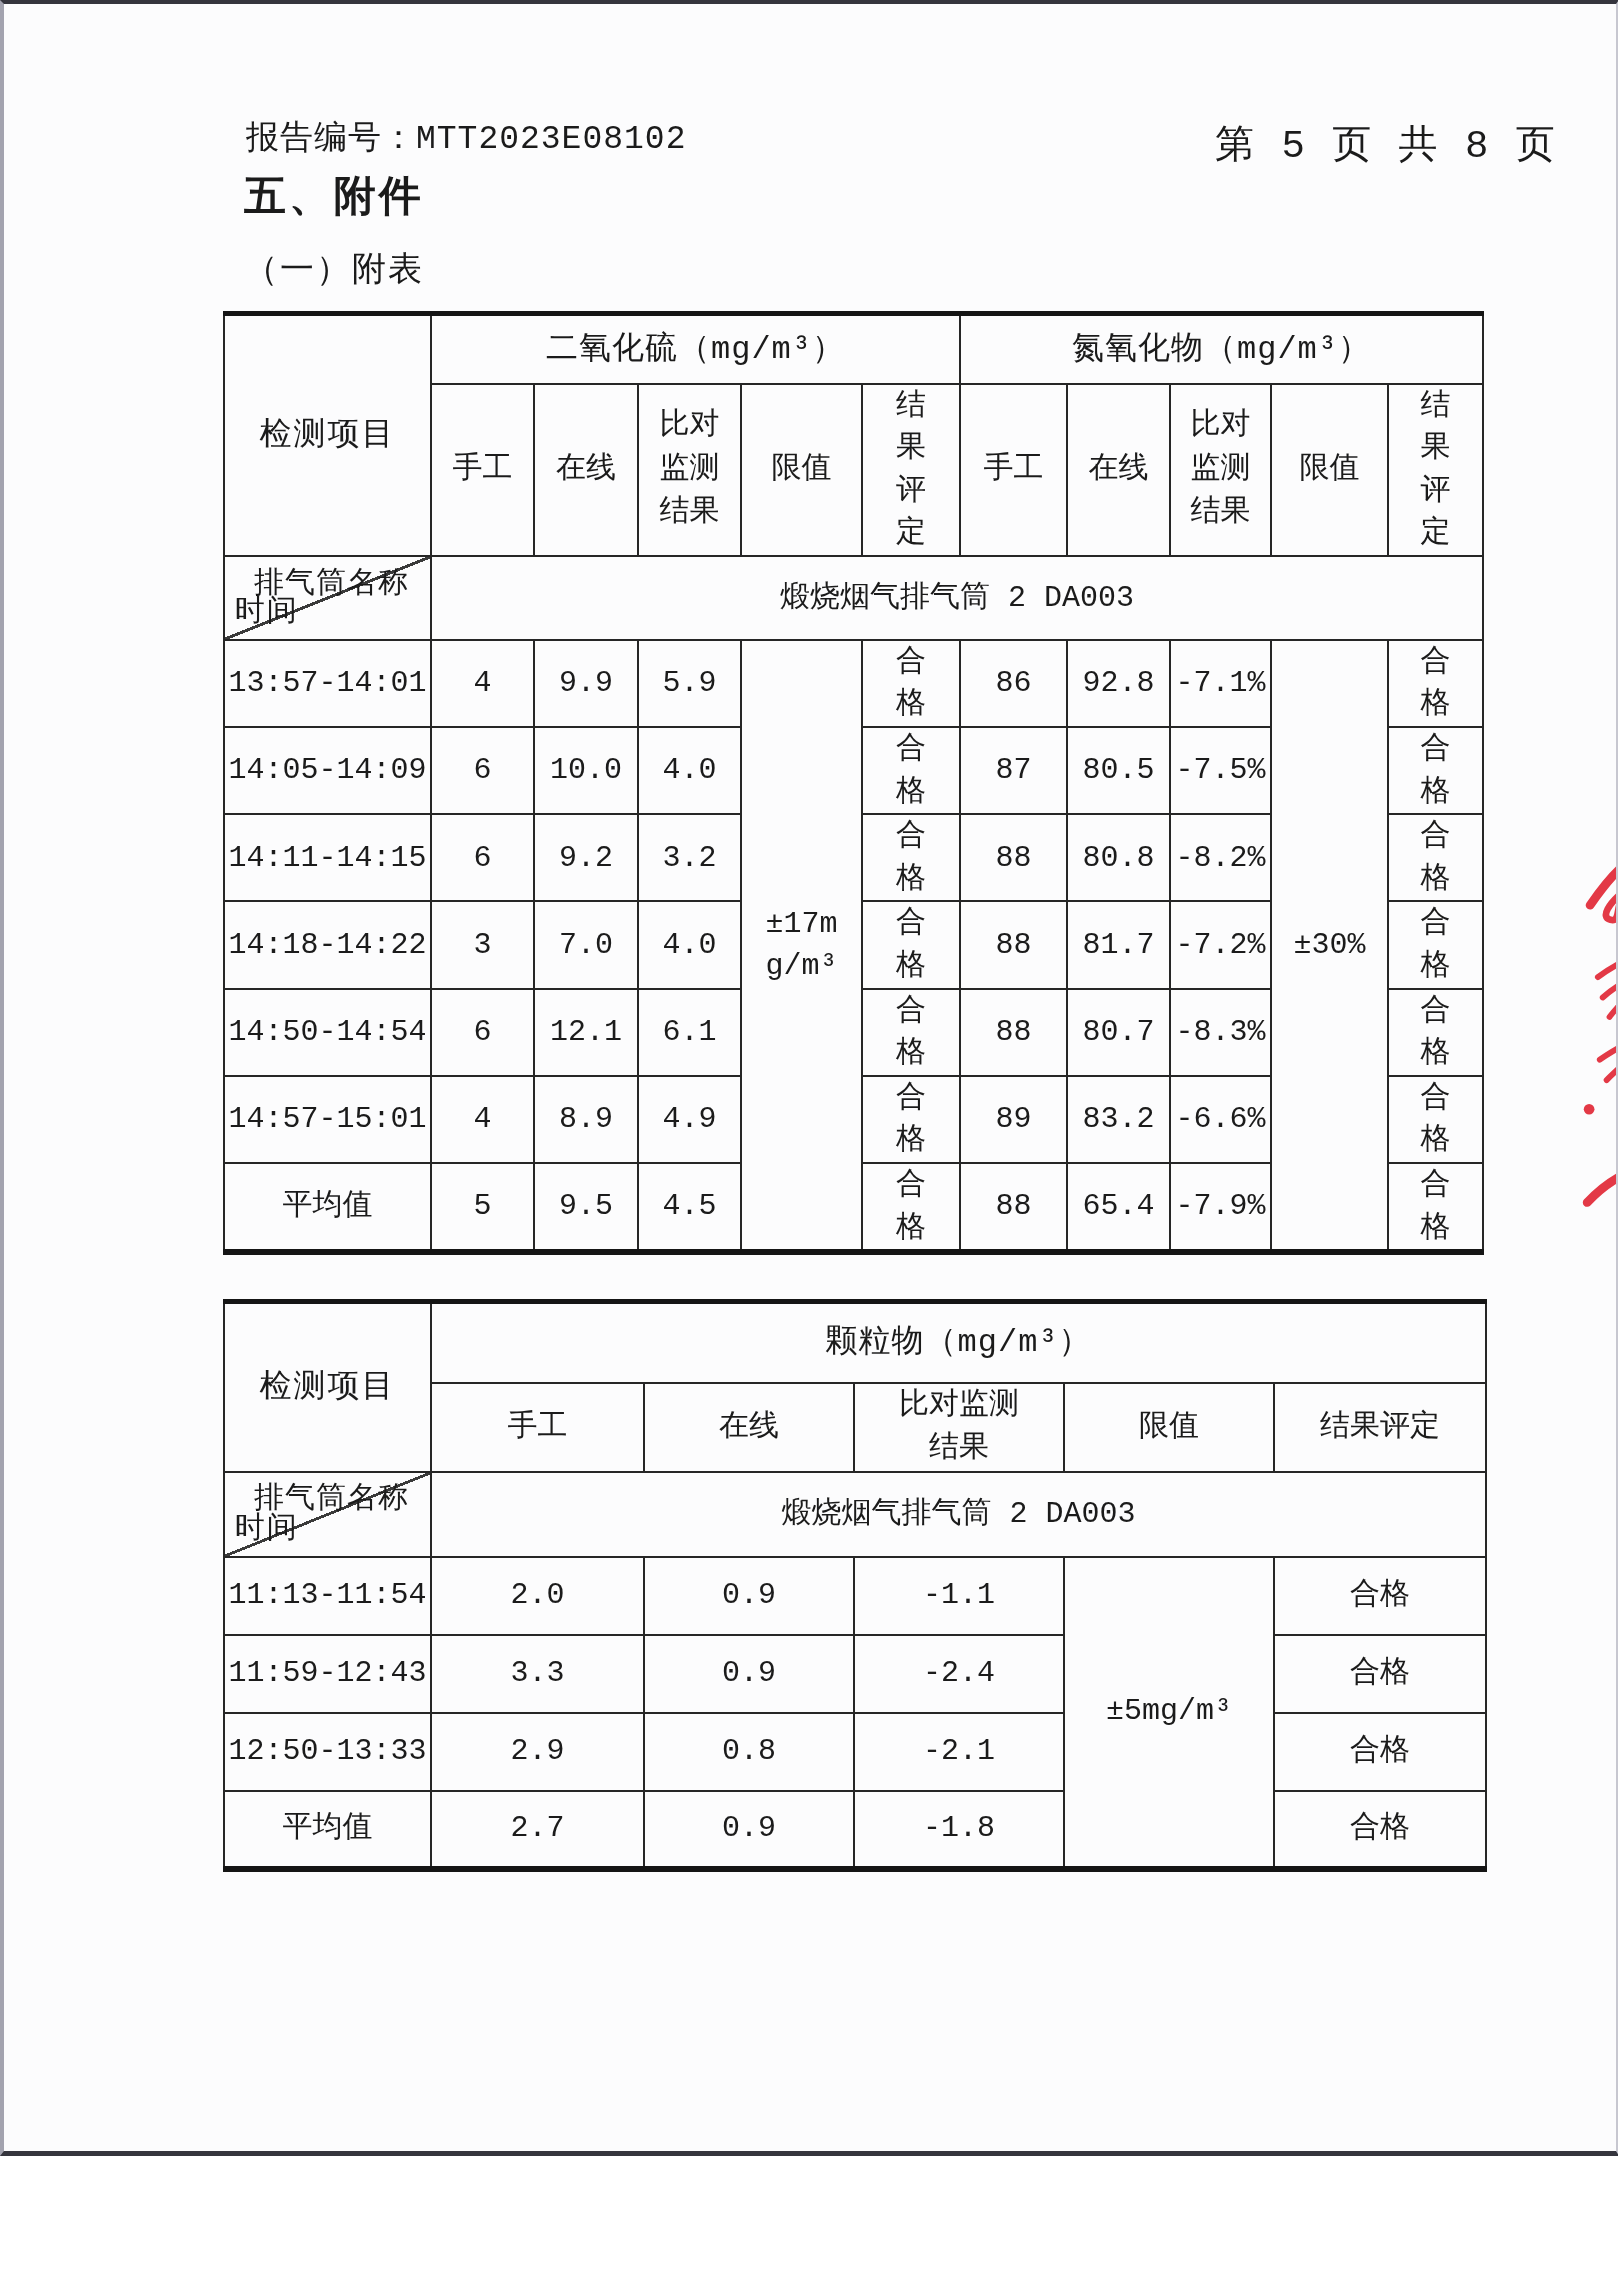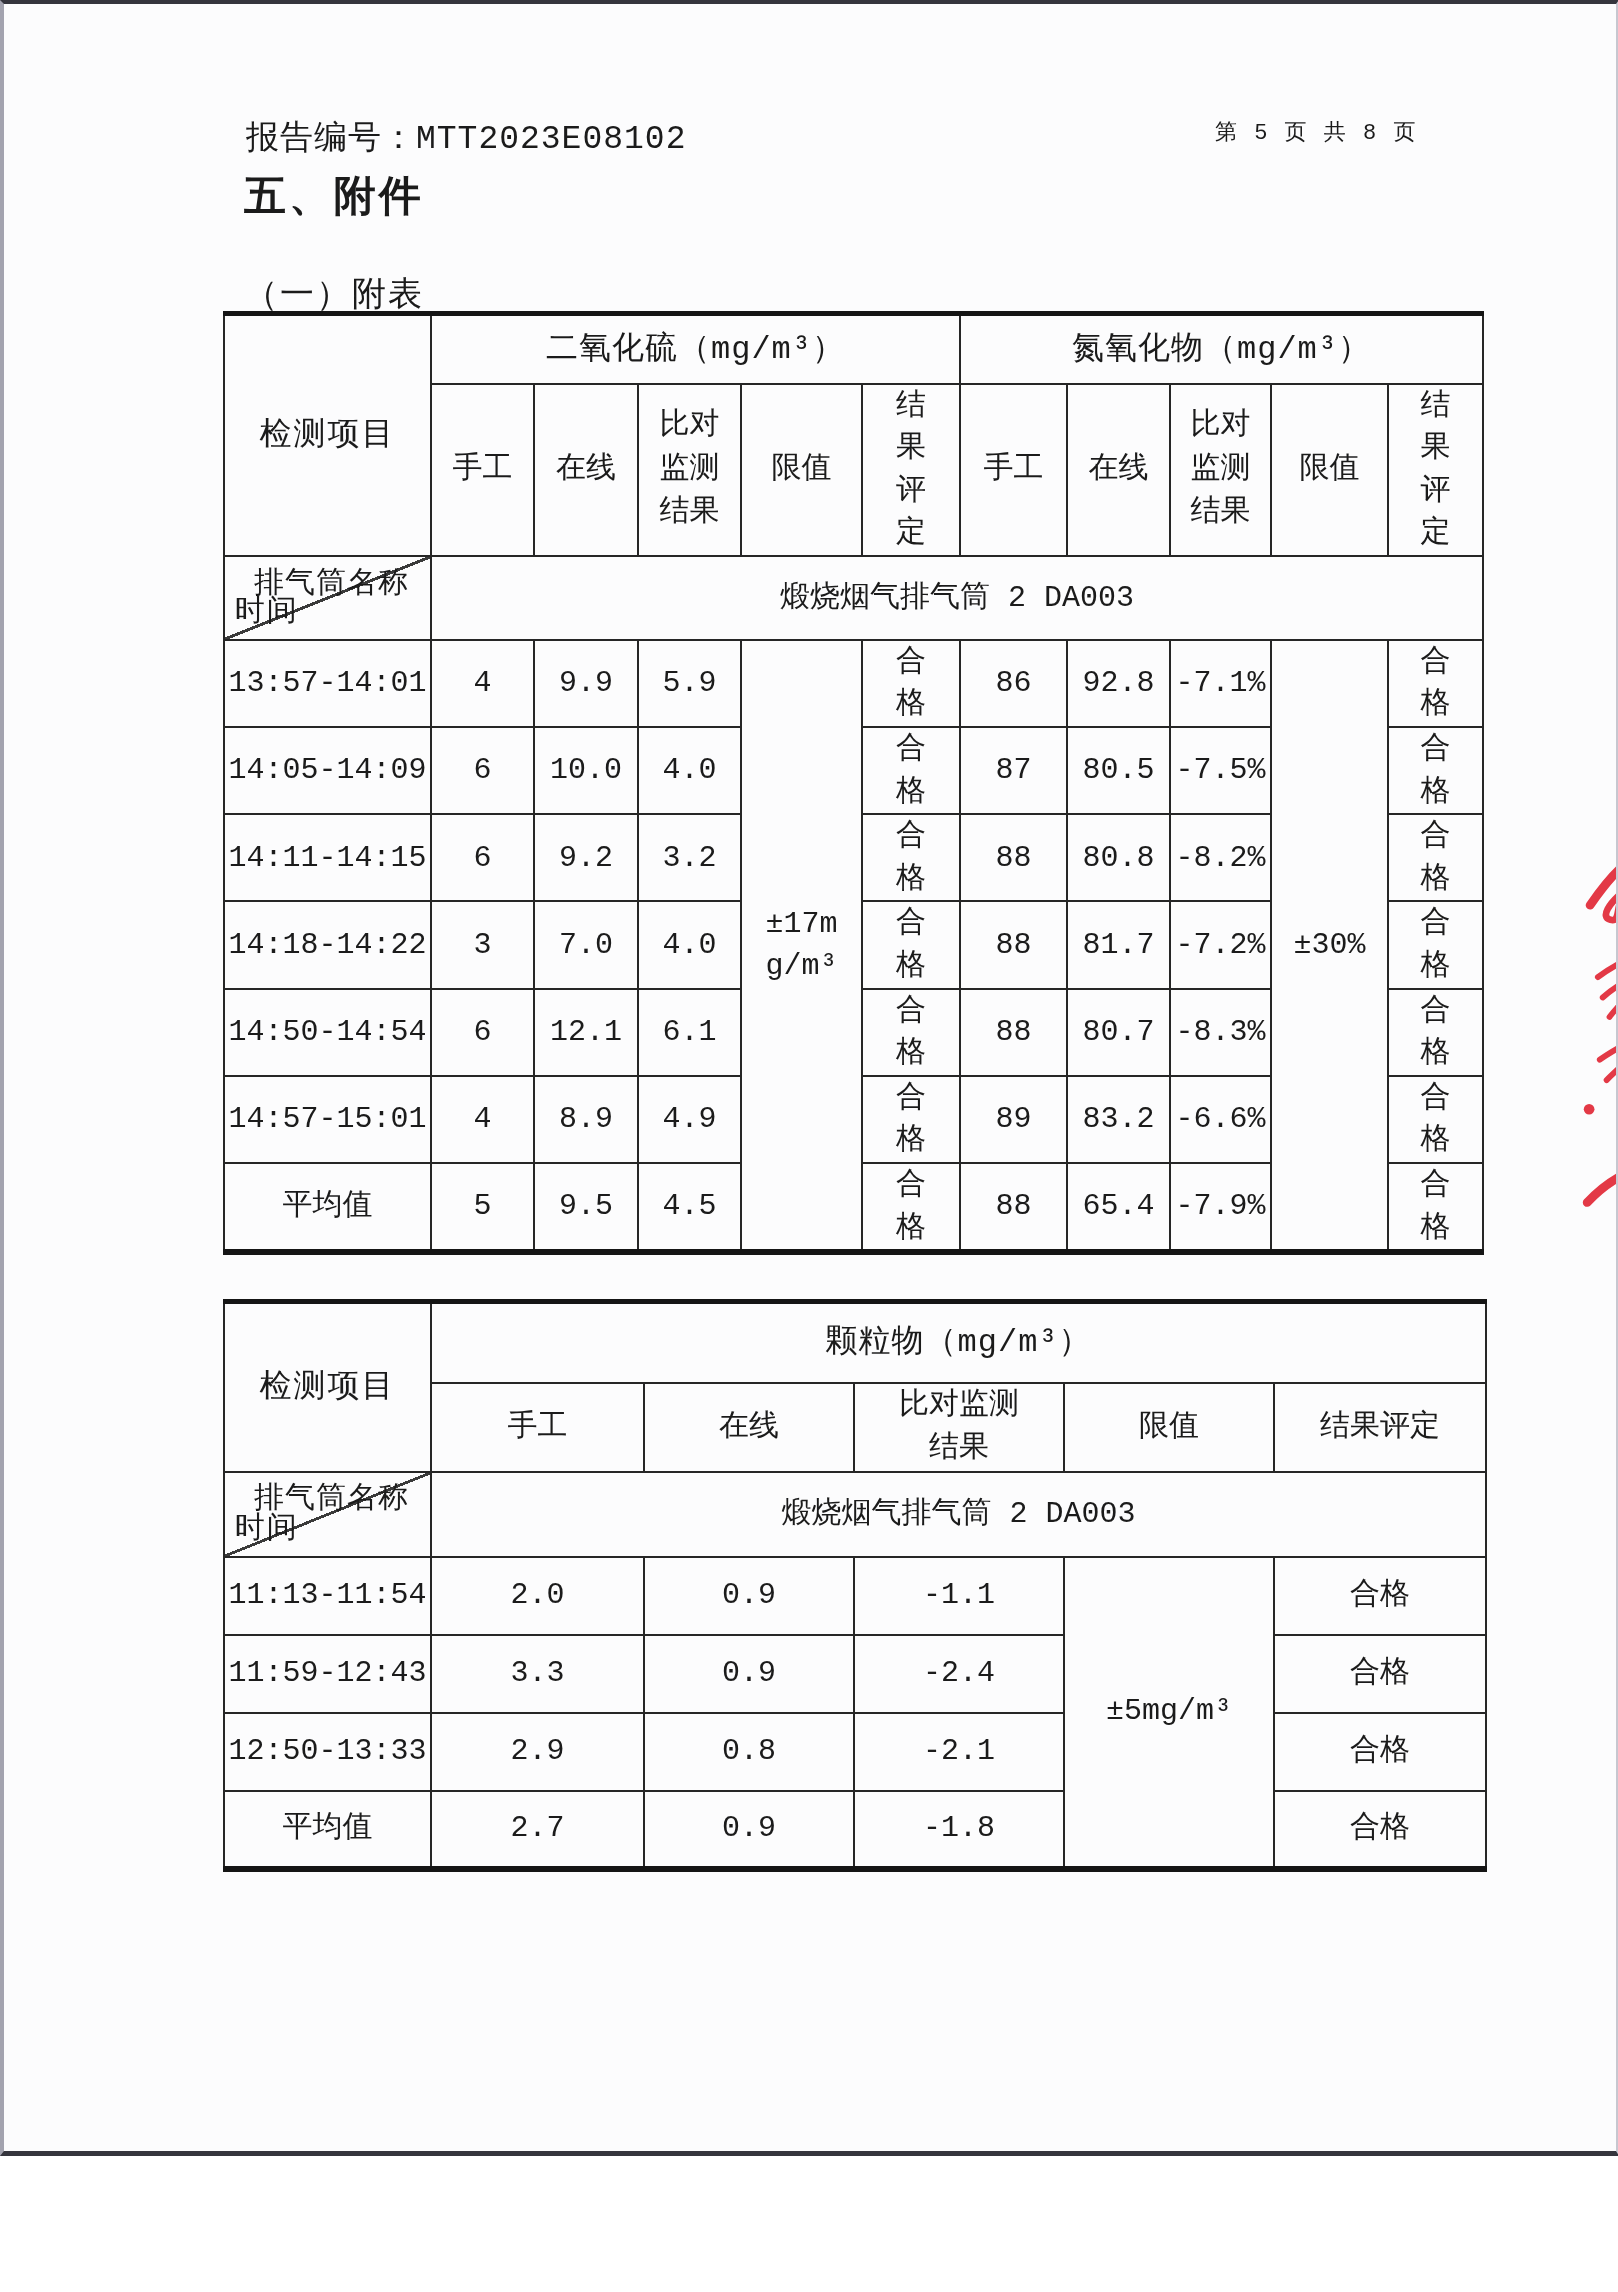--- a/index.html
+++ b/index.html
@@ -10,23 +10,23 @@
     background:#fcfcfd;
     overflow:hidden;
     font-family:Liberation Mono, monospace;
     color:#1b1b1b;
     border-top:4.9px solid #35353d;
     border-bottom:5.9px solid #35353d;
     border-left:4.9px solid #a3a3af;
     border-right:3.9px solid #c7c7d0;
   }
   .hdr-report{position:absolute;left:242px;top:111px;font-size:33px;letter-spacing:1px;}
-  .hdr-page{position:absolute;left:1211px;top:113px;font-size:22px;letter-spacing:2px;}
+  .hdr-page{position:absolute;left:1211px;top:113px;font-size:39px;letter-spacing:2px;}
   .sec-title{position:absolute;left:240px;top:164px;font-size:42px;font-weight:bold;letter-spacing:2.9px;}
-  .sub-title{position:absolute;left:240px;top:267px;font-size:34px;letter-spacing:2px;}
+  .sub-title{position:absolute;left:240px;top:242px;font-size:34px;letter-spacing:2px;}
 
   table.rpt{
     position:absolute;left:219px;
     border-collapse:collapse;table-layout:fixed;
     width:1260px;
     font-size:30px;
     border-top:5.9px solid #151515;
     border-bottom:6.8px solid #151515;
   }
   .t1{top:307px;}

